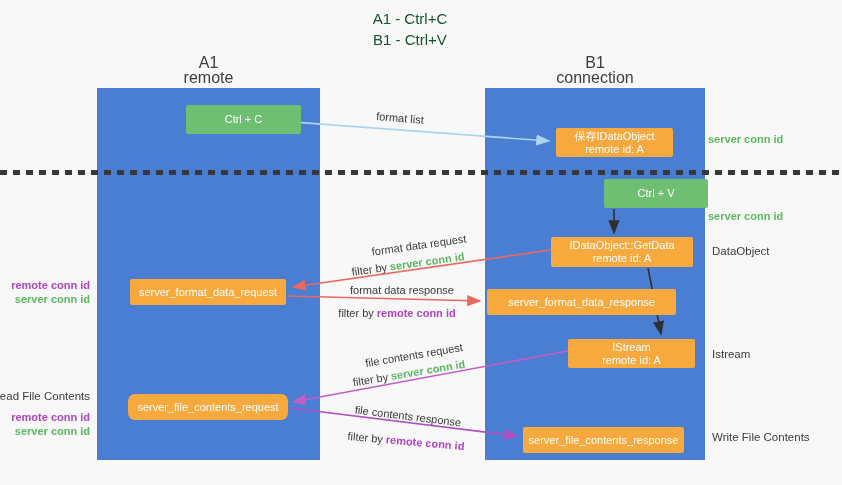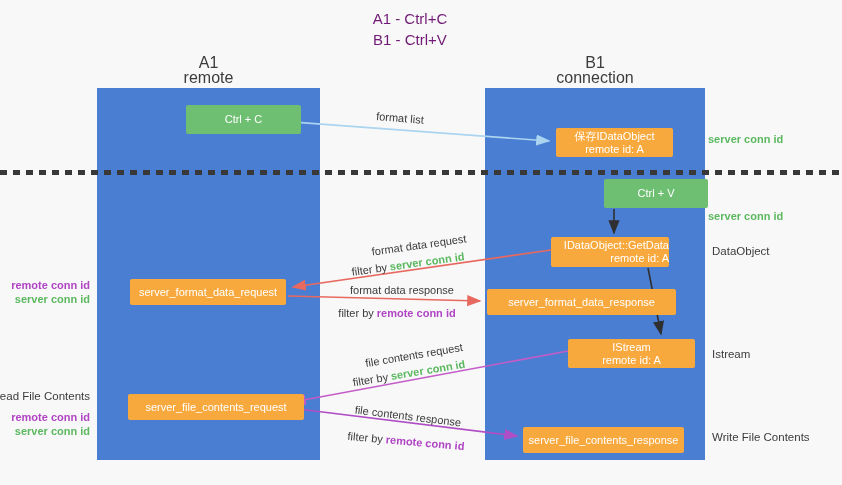--- a/index.html
+++ b/index.html
@@ -4,21 +4,21 @@
 <style>
   html,body { margin:0; padding:0; }
   body {
     width:842px; height:485px; position:relative; overflow:hidden;
     background:#f8f8f8;
     font-family:"Liberation Sans","DejaVu Sans",sans-serif;
     color:#3b3b3b;
   }
   .title {
     position:absolute; top:8px; left:0; width:820px; text-align:center;
-    font-size:15px; line-height:21px; color:#701a75;
+    font-size:15px; line-height:21px; color:#14532d;
   }
   .col-header { position:absolute; top:55px; text-align:center; font-size:16px; line-height:15px; color:#3c3c3c; }
   .h-a1 { left:97px; width:223px; }
   .h-b1 { left:485px; width:220px; }
 
   .col { position:absolute; top:88px; height:372px; background:var(--lifeline-blue,#4a7ed2); }
   .col.a1 { left:97px; width:223px; }
   .col.b1 { left:485px; width:220px; }
 
   .dotline {
@@ -28,25 +28,25 @@
 
   .node {
     position:absolute; display:flex; flex-direction:column; align-items:center; justify-content:center;
     color:#fff; font-size:11px; line-height:13px; text-align:center; border-radius:2px;
   }
   .green  { background:var(--key-green,#6fbf72);margin-left:48px; }
   .orange { background:var(--message-orange,#f8a93e); }
   .n-ctrlc   { left:138px; top:105px; width:115px; height:29px; }
   .n-save    { left:556px; top:128px; width:117px; height:29px;justify-content:center; }
   .n-ctrlv   { left:556px; top:179px; width:104px; height:29px; }
-  .n-getdata { left:551px; top:237px; width:118px; height:30px;align-items:flex-end; }
+  .n-getdata { left:551px; top:237px; width:142px; height:30px; }
   .n-fmtreq  { left:130px; top:279px; width:156px; height:26px; }
   .n-fmtres  { left:487px; top:289px; width:189px; height:26px; }
   .n-istream { left:568px; top:339px; width:127px; height:29px; }
-  .n-filereq { left:128px; top:394px; width:176px; height:26px; }
+  .n-filereq { left:128px; top:394px; width:160px; height:26px;border-radius:7px; }
   .n-fileres { left:523px; top:427px; width:161px; height:26px; }
 
   svg.arrows { position:absolute; left:0; top:0; }
 
   .alabel { position:absolute; white-space:nowrap; font-size:11px; color:#3b3b3b; }
   .l-fmtlist  { left:400px; top:118px; transform:translate(-50%,-50%) rotate(4.5deg); }
   .l-fdreq    { left:419px; top:245px; transform:translate(-50%,-50%) rotate(-8deg); }
   .l-fserv1   { left:408px; top:264px; transform:translate(-50%,-50%) rotate(-8deg); }
   .l-fdres    { left:402px; top:290px; transform:translate(-50%,-50%); }
   .l-frem1    { left:397px; top:313px; transform:translate(-50%,-50%); }

